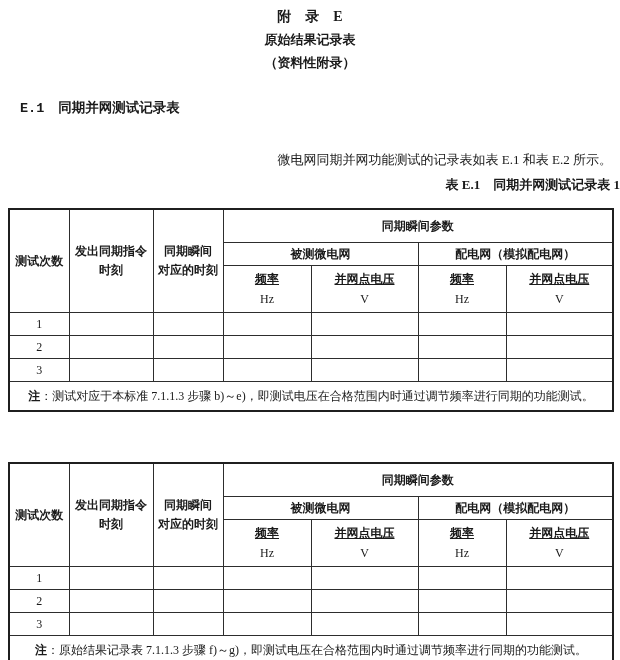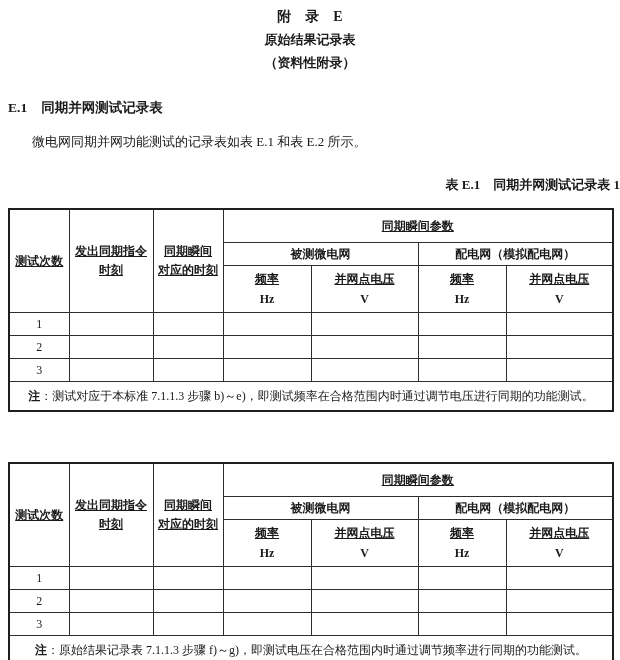--- a/index.html
+++ b/index.html
@@ -27,36 +27,38 @@
     font-weight: bold;
     font-size: 14px;
     line-height: 23px;
   }
   .doc-title .sub {
     font-size: 13px;
   }
   .section-heading {
     position: absolute;
     top: 99px;
-    left: 8px;
+    left: 20px;
     font-weight: bold;
     font-size: 13.5px;
+    font-family: Liberation Mono, monospace;
   }
   .section-heading .sec-num {
     margin-right: 14px;
   }
   .body-paragraph {
     position: absolute;
-    top: 133px;
+    top: 151px;
     left: 8px;
     right: 8px;
     margin: 0;
     font-size: 13px;
     text-indent: 24px;
     line-height: 18px;
+    text-align: right;
   }
   .table-caption {
     position: absolute;
     left: 0;
     width: 100%;
     text-align: right;
     font-weight: bold;
     font-size: 13px;
   }
   .caption-1 { top: 176px; }
@@ -81,30 +83,30 @@
   table.record-table {
     border: 2px solid #1f1f1f;
   }
   table.record-table td {
     text-align: center;
     vertical-align: middle;
     padding: 0;
     font-size: 12px;
     color: #1a1a1a;
   }
-  .row-a td { height: 32px; text-decoration: underline; }
+  .row-a td { height: 32px; }
   .row-b td { height: 22px; }
   .row-c td { height: 46px; }
   .data-row td { height: 22px; }
   .note-row td { height: 28px; }
 
   td.hdr { font-weight: bold; }
   td.hdr .ln { line-height: 19px; }
   .hdr-cn { font-weight: bold; line-height: 20px; text-decoration: underline; }
-  .hdr-unit { font-weight: bold; line-height: 20px; font-family: "Liberation Serif", "DejaVu Serif", serif; }
+  .hdr-unit { font-weight: normal; line-height: 20px; font-family: "Liberation Serif", "DejaVu Serif", serif; }
   .num-cell { font-weight: normal; font-size: 12px; }
 
   .note-row td {
     font-size: 12px;
     text-align: center;
     padding: 0 14px;
   }
   .note-label { font-weight: bold; }
   .note-text { font-weight: normal; }
 </style>
@@ -193,21 +195,21 @@
     <tr class="data-row">
       <td class="num-cell">3</td>
       <td></td>
           <td></td>
       <td></td>
           <td></td>
       <td></td>
           <td></td>
     </tr>
     <tr class="note-row">
-      <td colspan="7"><span class="note-label">注</span><span class="note-text">：测试对应于本标准 7.1.1.3 步骤 b)～e)，即测试频率在合格范围内时通过调节电压进行同期的功能测试。</span></td>
+      <td colspan="7"><span class="note-label">注</span><span class="note-text">：测试对应于本标准 7.1.1.3 步骤 b)～e)，即测试电压在合格范围内时通过调节频率进行同期的功能测试。</span></td>
     </tr>
   </tbody>
     </table>
 
 
   <table class="record-table table-2">
     <colgroup>
       <col style="width:60px">
         <col style="width:84px">
         <col style="width:70px">

